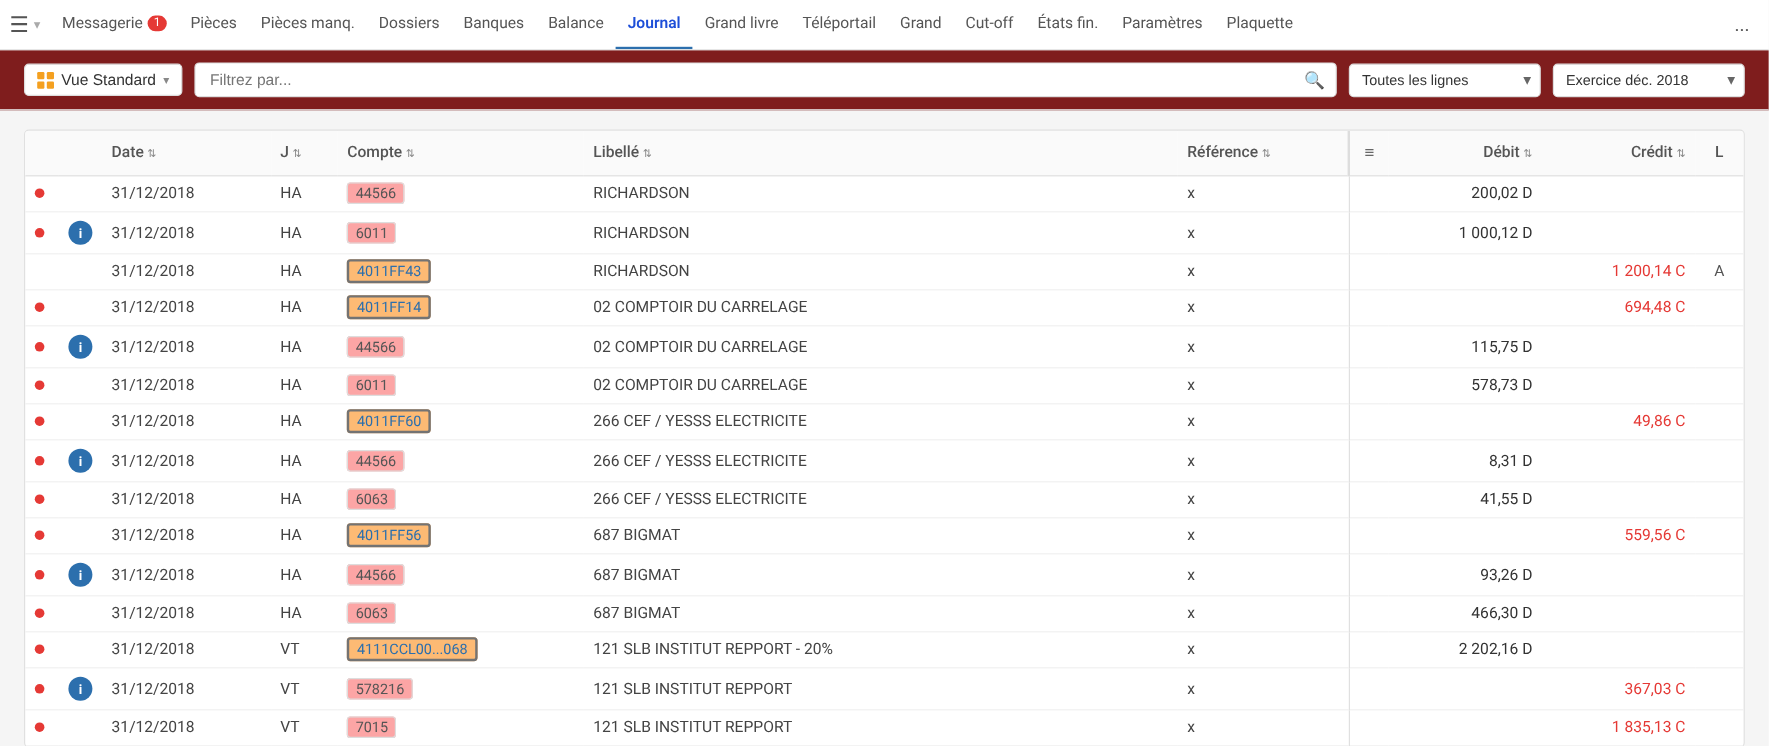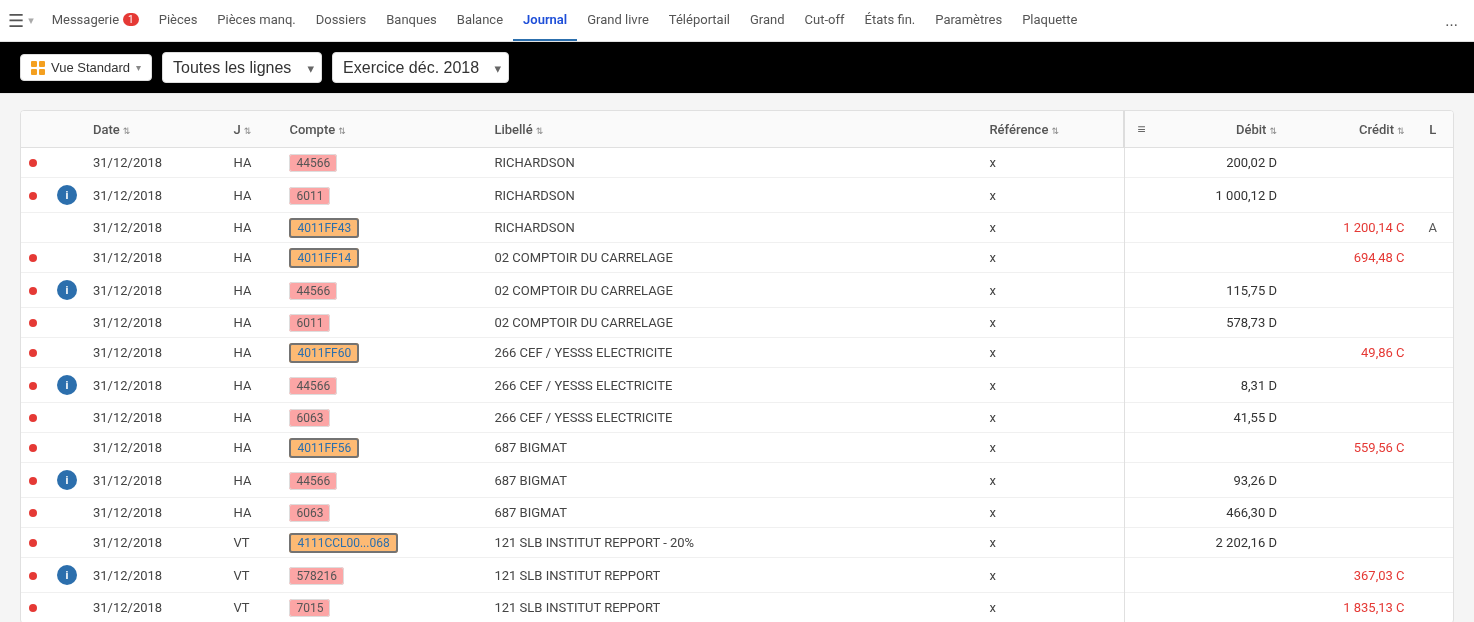--- a/index.html
+++ b/index.html
@@ -56,21 +56,21 @@
     }
     .nav-more {
       padding: 0 8px;
       color: #555;
       cursor: pointer;
       font-size: 16px;
     }
 
     
     .toolbar {
-      background: #000000;
+      background: #7f1d1d;
       padding: 10px 20px;
       display: flex;
       align-items: center;
       gap: 10px;
       border-bottom: 1px solid #e8e8e8;
     }
     .view-select-btn {
       display: flex;
       align-items: center;
       gap: 6px;
@@ -113,21 +113,21 @@
       right: 10px;
       top: 50%;
       transform: translateY(-50%);
       color: #999;
       font-size: 14px;
     }
     .filter-select {
       border: 1px solid #ddd;
       border-radius: 4px;
       padding: 6px 28px 6px 10px;
-      font-size: 16px;
+      font-size: 12px;
       color: #333;
       background: #fff;
       cursor: pointer;
       appearance: none;
       -webkit-appearance: none;
       min-width: 160px;
     }
     .select-wrapper {
       position: relative;
     }
@@ -268,20 +268,24 @@
     <span class="grid-icon">
       <span></span>
         <span></span>
         <span></span>
         <span></span>
     </span>
     <span>Vue Standard</span>
     <span style="color:#888; font-size:10px;">▾</span>
   </button>
 
+  <div class="search-container">
+    <input type="text" class="search-input" placeholder="Filtrez par..." style="">
+    <span class="search-icon">🔍</span>
+  </div>
 
   <div class="select-wrapper">
     <select class="filter-select" id="lines-select"><option value="Toutes les lignes">Toutes les lignes</option><option value="Lignes débit">Lignes débit</option><option value="Lignes crédit">Lignes crédit</option></select>
   </div>
 
   <div class="select-wrapper">
     <select class="filter-select" id="period-select"><option value="Exercice déc. 2018">Exercice déc. 2018</option><option value="Exercice nov. 2018">Exercice nov. 2018</option><option value="Exercice oct. 2018">Exercice oct. 2018</option></select>
   </div>
 </div>
 

